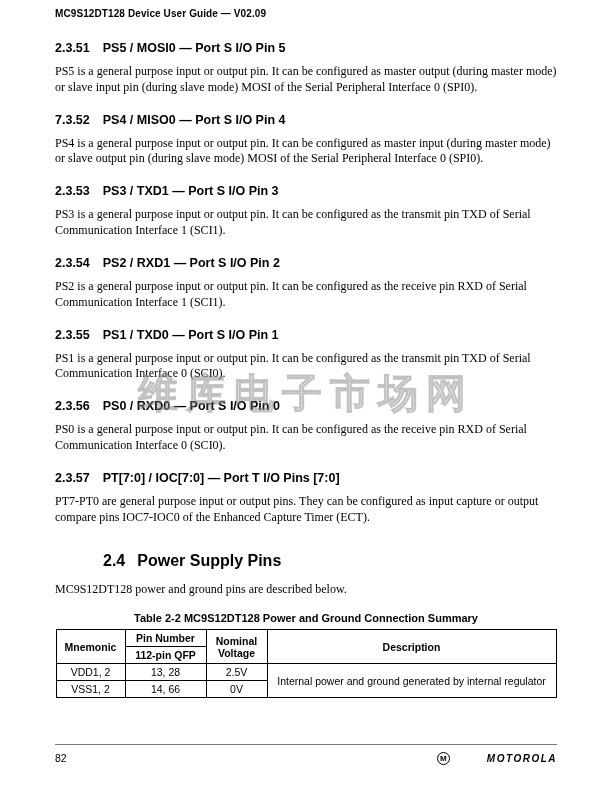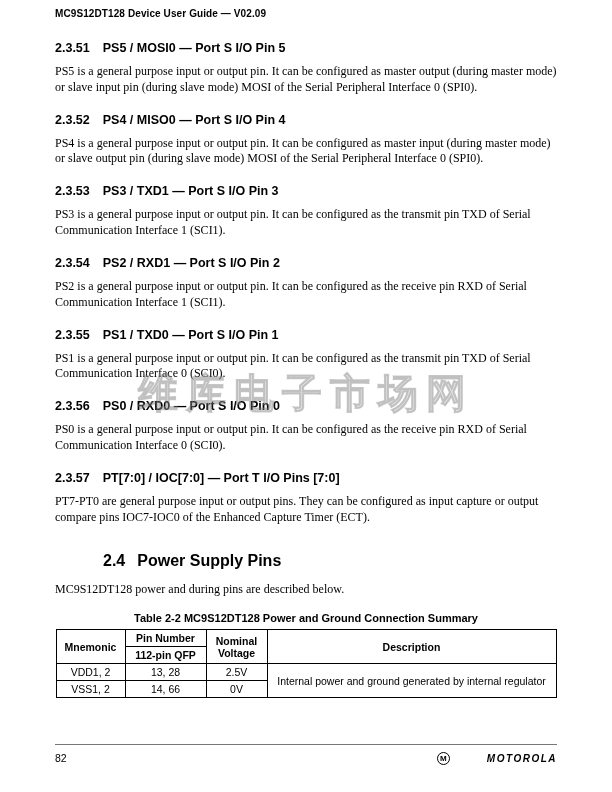--- a/index.html
+++ b/index.html
@@ -128,21 +128,21 @@
 <div class="page">
 
   <div class="doc-header">MC9S12DT128 Device User Guide — V02.09</div>
 
   <div class="sec-heading first">
     <span class="num">2.3.51</span><span>PS5 / MOSI0 — Port S I/O Pin 5</span>
   </div>
   <div class="sec-body">PS5 is a general purpose input or output pin. It can be configured as master output (during master mode) or slave input pin (during slave mode) MOSI of the Serial Peripheral Interface 0 (SPI0).</div>
 
   <div class="sec-heading">
-    <span class="num">2.3.52</span><span>PS4 / MISO0 — Port S I/O Pin 4</span>
+    <span class="num">7.3.52</span><span>PS4 / MISO0 — Port S I/O Pin 4</span>
   </div>
   <div class="sec-body">PS4 is a general purpose input or output pin. It can be configured as master input (during master mode) or slave output pin (during slave mode) MOSI of the Serial Peripheral Interface 0 (SPI0).</div>
 
   <div class="sec-heading">
     <span class="num">2.3.53</span><span>PS3 / TXD1 — Port S I/O Pin 3</span>
   </div>
   <div class="sec-body">PS3 is a general purpose input or output pin. It can be configured as the transmit pin TXD of Serial Communication Interface 1 (SCI1).</div>
 
   <div class="sec-heading">
     <span class="num">2.3.54</span><span>PS2 / RXD1 — Port S I/O Pin 2</span>
@@ -160,21 +160,21 @@
   <div class="sec-body">PS0 is a general purpose input or output pin. It can be configured as the receive pin RXD of Serial Communication Interface 0 (SCI0).</div>
 
   <div class="sec-heading">
     <span class="num">2.3.57</span><span>PT[7:0] / IOC[7:0] — Port T I/O Pins [7:0]</span>
   </div>
   <div class="sec-body">PT7-PT0 are general purpose input or output pins. They can be configured as input capture or output compare pins IOC7-IOC0 of the Enhanced Capture Timer (ECT).</div>
 
   <div class="big-heading">
     <span class="num">2.4</span><span>Power Supply Pins</span>
   </div>
-  <div class="sec-body intro">MC9S12DT128 power and during pins are described below.</div>
+  <div class="sec-body intro">MC9S12DT128 power and ground pins are described below.</div>
 
   <div class="table-title">Table 2-2  MC9S12DT128 Power and Ground Connection Summary</div>
 
   <table class="pins">
     <tbody>
         <tr>
       <th class="col-mnemonic" rowspan="2">Mnemonic</th>
       <th class="col-pin">Pin Number</th>
       <th class="col-voltage" rowspan="2">Nominal Voltage</th>
       <th class="col-desc" rowspan="2">Description</th>

